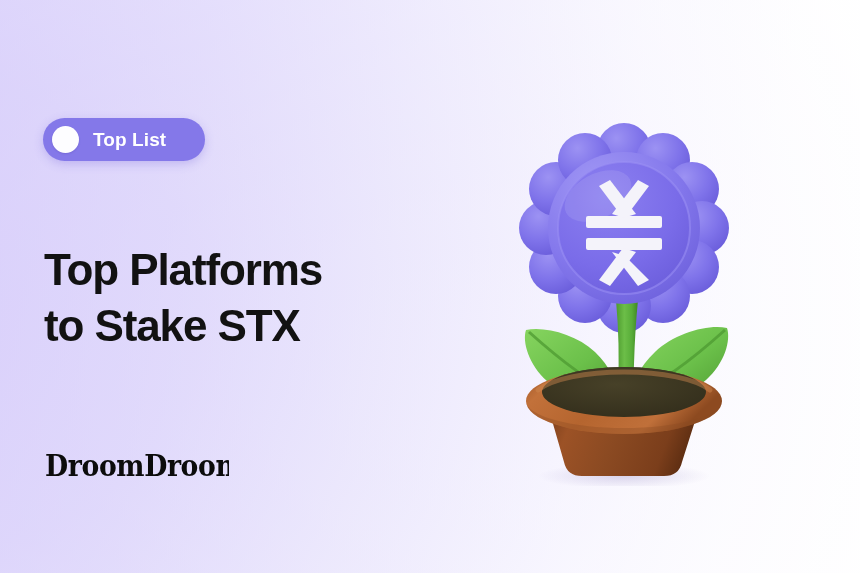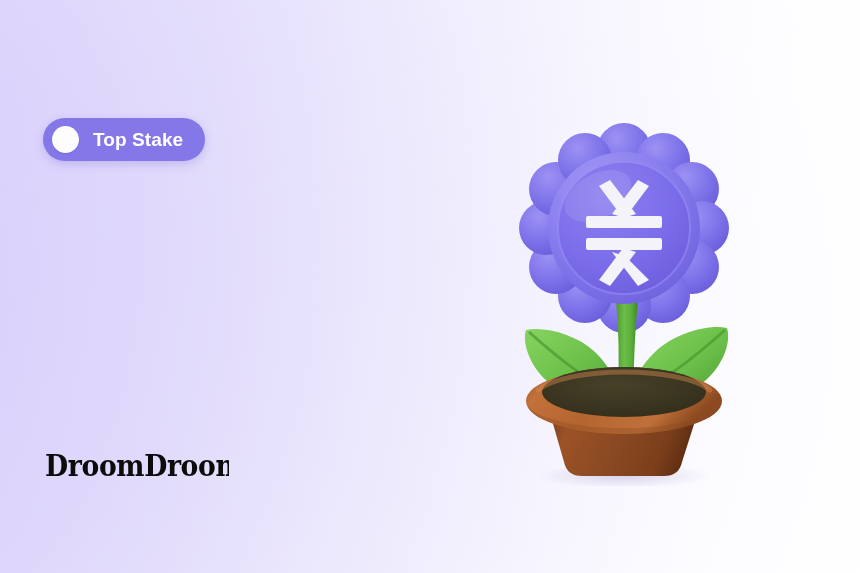--- a/index.html
+++ b/index.html
@@ -91,23 +91,25 @@
 </style>
 </head>
 <body>
 
 <div id="banner">
 
   <div class="left-col">
 
     <div class="badge">
       <span class="badge-dot"></span>
-      <span class="badge-label">Top Stake</span>
+      <span class="badge-label">Top List</span>
     </div>
 
+    <h1 class="headline">Top Platforms
+to Stake STX</h1>
 
     <div class="brand">
       <svg width="200" height="34" viewBox="0 0 200 34">
         <text x="0" y="26" font-family="DejaVu Serif, serif" font-size="29" font-weight="bold" fill="#0c0c0c" letter-spacing="-0.4">DroomDroom</text>
       </svg>
     </div>
   </div>
 
   <div class="art">
     <svg viewBox="0 0 252 382" xmlns="http://www.w3.org/2000/svg">

